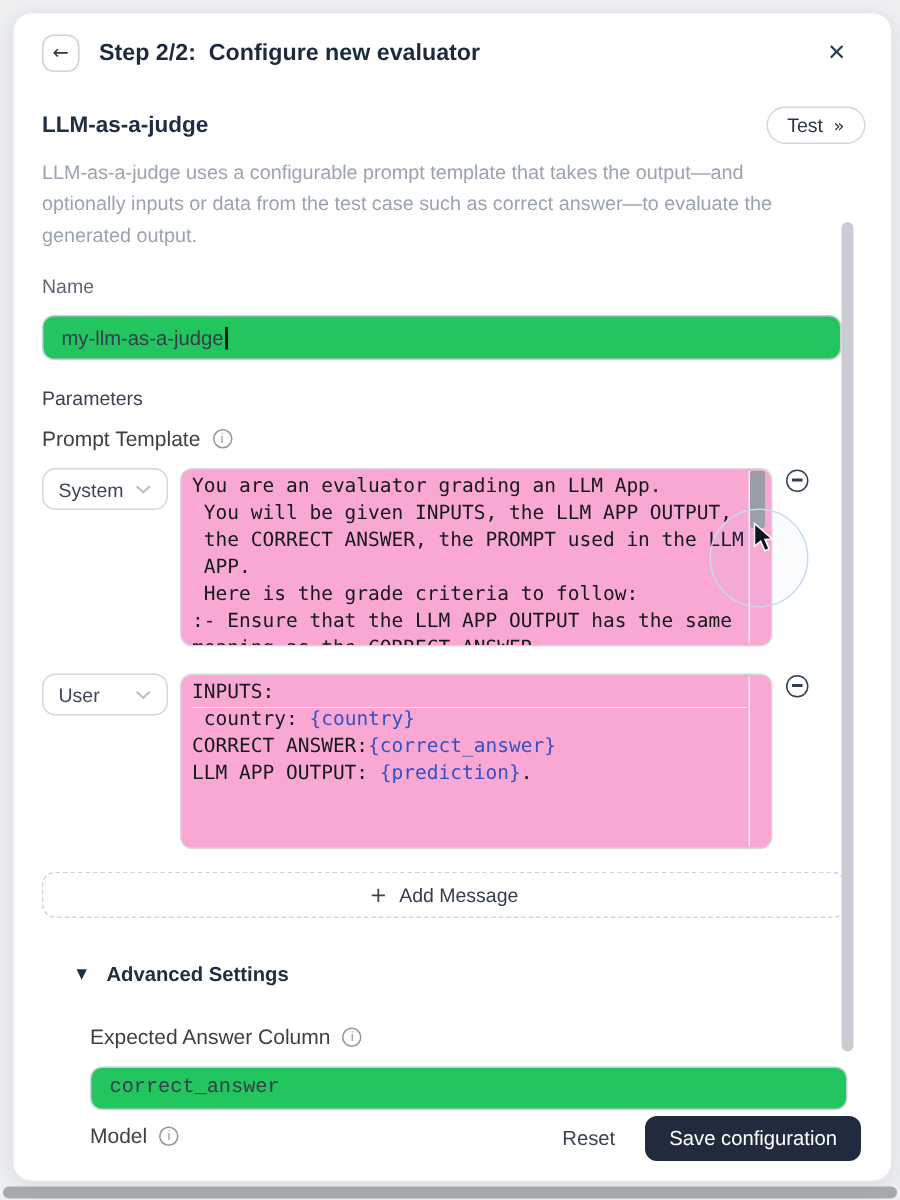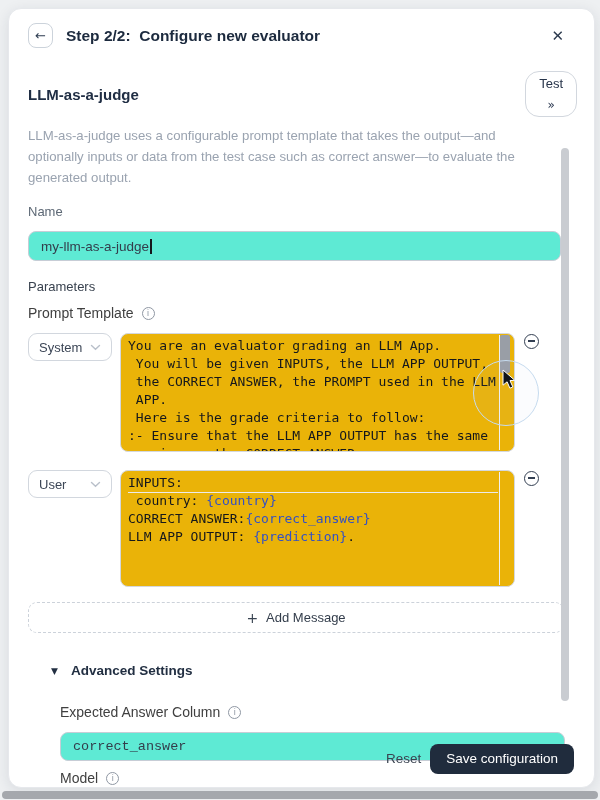--- a/index.html
+++ b/index.html
@@ -32,31 +32,31 @@
   }
 
   .modal-body { padding:0 0 0 19px; }
 
   
   .eval-row { display:flex; align-items:center; margin:23px 17px 0 0; }
   .eval-title { font-size:15px; font-weight:700; color:#202e44; }
   .test-btn {
     margin-left:auto; display:flex; align-items:center; gap:7px;
     border:1px solid #d2d7de; background:#fff; border-radius:14px;
-    padding:4px 13px; font-size:13px; color:#27344a; cursor:pointer;flex-direction:column;
+    padding:4px 13px; font-size:13px; color:#27344a; cursor:pointer;
   }
   .test-btn .chev { font-size:12px; color:#2b3850; }
 
   .description { margin:8px 40px 0 0; font-size:13.2px; line-height:21px; color:#9aa3b0; max-width:540px; }
 
   
   .field-label { font-size:13px; color:#5d6875; margin-top:16px; }
   .text-input {
     margin-top:12px; width:533px; height:30px; border:1px solid #c7cdd6;
-    border-radius:8px; background:#5eead4; display:flex; align-items:center;
+    border-radius:8px; background:#22c55e; display:flex; align-items:center;
     padding:0 12px; font-size:13.5px; color:#333d4b;
   }
   .caret { display:inline-block; width:1.5px; height:15px; background:#15181c; margin-left:1px; }
 
   .section-label { font-size:13px; font-weight:400; color:#39424f; margin-top:18px; }
   .label-row { display:flex; align-items:center; gap:8px; margin-top:11px; }
   .label-row .lbl { font-size:14px; color:#404040; }
   .info-icon {
     width:13px; height:13px; border:1px solid #8f97a3; border-radius:50%;
     color:#8f97a3; font-size:9px; line-height:11px; text-align:center;
@@ -67,21 +67,21 @@
   .msg-row { display:flex; align-items:flex-start; margin-top:12px; }
   .msg-row.second { margin-top:18px; }
   .role-select {
     width:84px; height:28px; border:1px solid #d2d7de; border-radius:9px; background:#fff;
     display:flex; align-items:center; padding:0 10px; cursor:pointer;
   }
   .role-select .role-name { font-size:13px; color:#3c4656; }
   .role-select svg { margin-left:auto; }
   .msg-editor {
     position:relative; margin-left:8px; width:395px; border:1px solid #d4d8de;
-    border-radius:8px; background:#eab308;
+    border-radius:8px; background:#f9a8d4;
   }
   .msg-editor.h-sys { height:119px; }
   .msg-editor.h-usr { height:117px; }
   .msg-content {
     overflow:hidden; height:100%; padding:3px 16px 0 7px;
     font-family:"DejaVu Sans Mono", monospace; font-size:13px; line-height:18px; color:#15181c;
   }
   .msg-content div { white-space:pre; }
   .tpl-var { color:#3350c4; }
   .usr-underline div:first-child { box-shadow:0 1px 0 #ebebeb; }
@@ -112,21 +112,21 @@
   .advanced-toggle { display:flex; align-items:center; gap:13px; margin:30px 0 0 23px; cursor:pointer; }
   .advanced-toggle .caret-icon { font-size:9px; color:#222f42; }
   .advanced-toggle .adv-label { font-size:13.5px; font-weight:600; color:#222f42; }
   .adv-section .label-row { margin:26px 0 0 32px; }
   .adv-section .text-input { margin-left:32px; width:505px; height:29px;font-family:Liberation Mono, monospace; }
   .adv-section .model-row { margin-top:9px; }
 
   
   .modal-footer {
     position:absolute; left:0; right:0; bottom:0; height:50px;
-    display:flex; align-items:center; justify-content:flex-end; gap:9px; padding:0 20px 7px 0;
+    display:flex; align-items:center; justify-content:flex-end; gap:20px; padding:0 20px 7px 0;
     background:transparent;
   }
   .reset-btn { background:none; border:none; font-size:13.5px; font-weight:500; color:#3a4350; cursor:pointer; }
   .save-btn {
     height:30px; padding:0 16px; border:none; border-radius:8px;
     background:var(--accent,#202c3d); color:#fff; font-size:13.5px; font-weight:500; cursor:pointer;
   }
 
   
   .modal-vscroll { position:absolute; right:25px; top:139px; width:8px; height:553px; background:#c9ccd1; border-radius:4px; cursor:pointer; }

